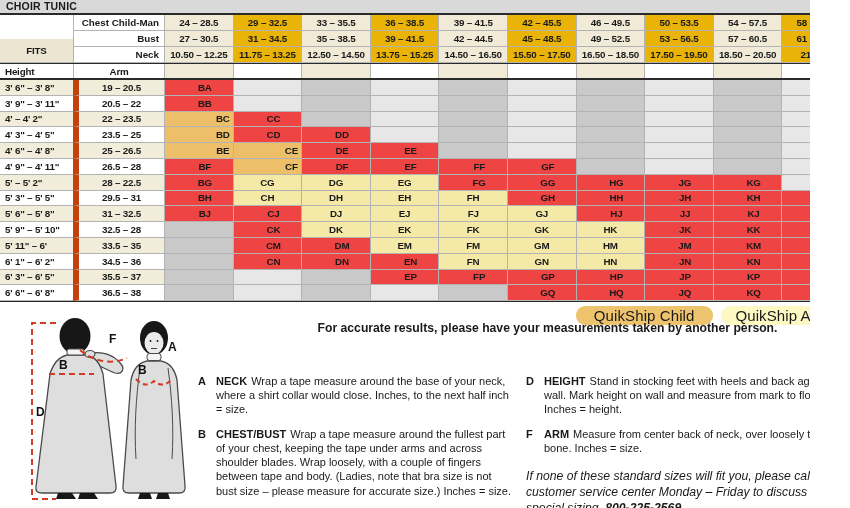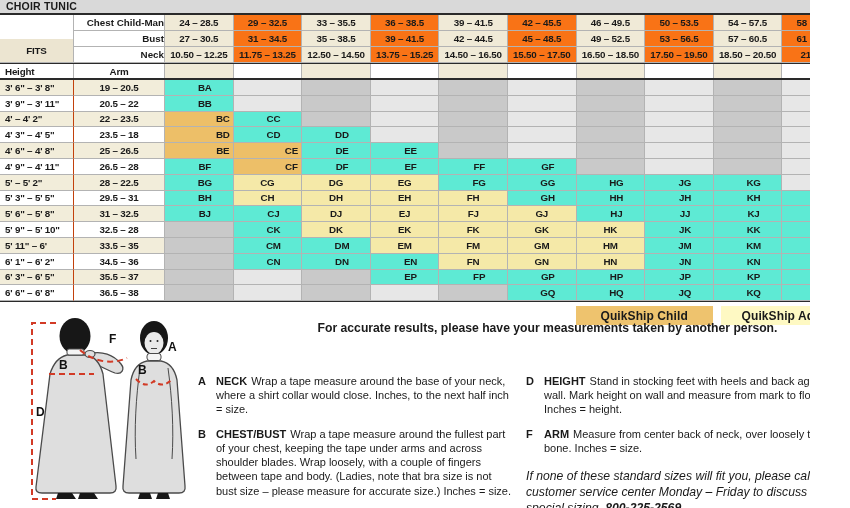--- a/index.html
+++ b/index.html
@@ -5,47 +5,47 @@
   html,body{margin:0;padding:0;background:#fff;}
   .page{position:relative;width:810px;height:508px;background:#fff;overflow:hidden;
         font-family:"Liberation Sans",sans-serif;color:#1a1a1a;}
   
   .titlebar{height:13px;background:#d9d9d9;border-bottom:2px solid #2a2a2a;
             font-size:10.5px;font-weight:bold;line-height:13px;padding-left:6px;letter-spacing:.2px;}
   
   .grid{display:grid;grid-template-columns:73px 91px repeat(10,68.6px);}
   .cellC{display:flex;align-items:center;justify-content:center;font-weight:bold;font-size:9.8px;letter-spacing:-.2px;}
   .cellL{display:flex;align-items:center;font-weight:bold;font-size:9.8px;letter-spacing:-.2px;padding-left:5px;}
-  .cellR{display:flex;align-items:center;justify-content:flex-end;font-weight:bold;font-size:9.8px;}
+  .cellR{display:flex;align-items:center;justify-content:flex-end;font-weight:bold;font-size:9.8px;padding-right:5px;}
   
   .fitsgrid{grid-auto-rows:16px;border-bottom:1.5px solid #2a2a2a;}
   .fitscell{grid-row:1/4;grid-column:1;background:#ece5d1;border-bottom:1px solid #b3b3b3;margin-top:24px;}
   .rowlab{background:#fff;border-bottom:1px solid #b3b3b3;border-left:1px solid #b3b3b3;}
-  .hcell{border-bottom:1px solid #b3b3b3;border-left:1px solid #b3b3b3;background:#f97316;}
+  .hcell{border-bottom:1px solid #b3b3b3;border-left:1px solid #b3b3b3;background:#eab308;}
   .rwrap{display:contents;}
   .rwrap > .hcell:nth-child(odd){background:#f0ead7;}
   
   .heightrow{height:14px;border-bottom:2px solid #2a2a2a;}
   .hrfill{border-left:1px solid #b3b3b3;}
   .rwrap > .hrfill:nth-child(odd){background:#f0ead7;}
   
   .tbody{border-bottom:1.5px solid #2a2a2a;}
   .trow{height:15.8px;}
   .hcol,.acol{border-bottom:1px solid #b3b3b3;background:#fff;}
-  .acol{border-left:1px solid #c2410c;}
+  .acol{border-left:6px solid #c2410c;}
   .trow:nth-child(odd) .hcol,.trow:nth-child(odd) .acol{background:#f2edda;}
   .szcell{border-left:1px solid #b3b3b3;border-bottom:1px solid #b3b3b3;background:#fff;}
   .rwrap > .szcell.g:nth-child(odd){background:#c9c9c9;}
   .rwrap > .szcell.g:nth-child(even){background:#e7e7e7;}
   .szcell.o{background:#edbf68;padding-left:48px;}
   .szcell.y{background:#f5e9a8;text-align:right;}
-  .szcell.w{background:#5eead4;padding-left:12px;}
+  .szcell.w{background:#ef4444;padding-left:12px;}
   
   .legendrow{height:19px;margin-top:4px;}
-  .lg{font-size:12px;font-weight:bold;display:flex;align-items:center;justify-content:center;letter-spacing:.1px;}
+  .lg{font-size:15px;font-weight:normal;display:flex;align-items:center;justify-content:center;letter-spacing:.1px;border-radius:9px;}
   .lg-child{grid-column:9/11;background:#eec36e;}
   .lg-adult{grid-column:11/13;background:#fef9c3;margin-left:8px;}
   
   .figs{position:absolute;left:6px;top:317px;}
   .intro{position:absolute;left:245px;top:320px;width:605px;text-align:center;
          font-weight:bold;font-size:12.2px;line-height:1.4;}
   .col{position:absolute;top:374px;font-size:11px;line-height:1.28;}
   .col-left{left:198px;width:316px;}
   .col-right{left:526px;width:322px;}
   .instr{position:relative;padding-left:18px;margin-bottom:11px;}
@@ -91,21 +91,21 @@
       <div class="acol cellC">20.5 – 22</div>
       <div class="rwrap"><div class="szcell cellC w">BB</div><div class="szcell cellC g"></div><div class="szcell cellC g"></div><div class="szcell cellC g"></div><div class="szcell cellC g"></div><div class="szcell cellC g"></div><div class="szcell cellC g"></div><div class="szcell cellC g"></div><div class="szcell cellC g"></div><div class="szcell cellC g"></div></div>
     </div>
       <div class="grid trow">
       <div class="hcol cellL">4' – 4' 2"</div>
       <div class="acol cellC">22 – 23.5</div>
       <div class="rwrap"><div class="szcell cellC o">BC</div><div class="szcell cellC w">CC</div><div class="szcell cellC g"></div><div class="szcell cellC g"></div><div class="szcell cellC g"></div><div class="szcell cellC g"></div><div class="szcell cellC g"></div><div class="szcell cellC g"></div><div class="szcell cellC g"></div><div class="szcell cellC g"></div></div>
     </div>
       <div class="grid trow">
       <div class="hcol cellL">4' 3" – 4' 5"</div>
-      <div class="acol cellC">23.5 – 18</div>
+      <div class="acol cellC">23.5 – 25</div>
       <div class="rwrap"><div class="szcell cellC o">BD</div><div class="szcell cellC w">CD</div><div class="szcell cellC w">DD</div><div class="szcell cellC g"></div><div class="szcell cellC g"></div><div class="szcell cellC g"></div><div class="szcell cellC g"></div><div class="szcell cellC g"></div><div class="szcell cellC g"></div><div class="szcell cellC g"></div></div>
     </div>
       <div class="grid trow">
       <div class="hcol cellL">4' 6" – 4' 8"</div>
       <div class="acol cellC">25 – 26.5</div>
       <div class="rwrap"><div class="szcell cellC o">BE</div><div class="szcell cellC o">CE</div><div class="szcell cellC w">DE</div><div class="szcell cellC w">EE</div><div class="szcell cellC g"></div><div class="szcell cellC g"></div><div class="szcell cellC g"></div><div class="szcell cellC g"></div><div class="szcell cellC g"></div><div class="szcell cellC g"></div></div>
     </div>
       <div class="grid trow">
       <div class="hcol cellL">4' 9" – 4' 11"</div>
       <div class="acol cellC">26.5 – 28</div>

